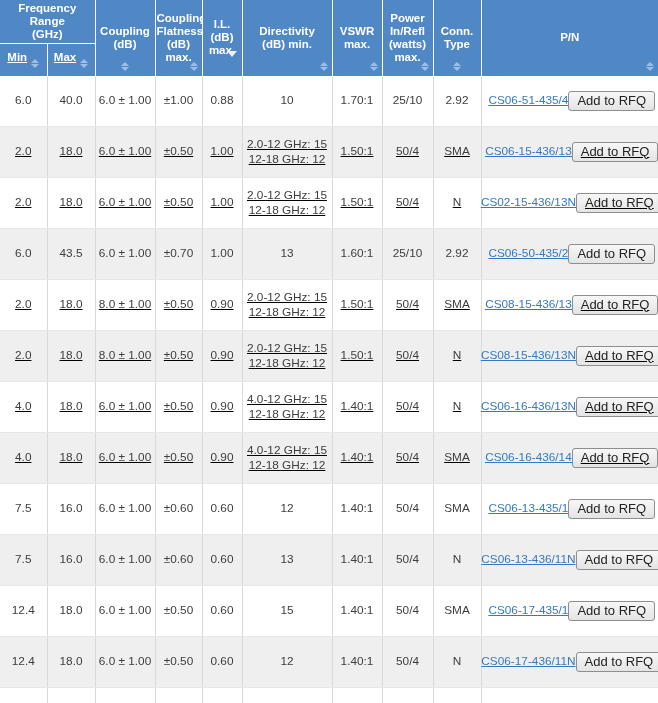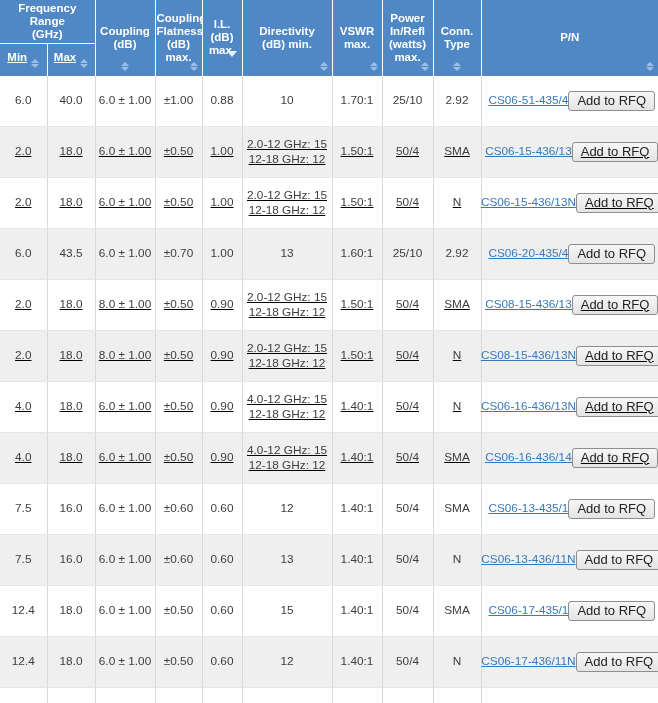--- a/index.html
+++ b/index.html
@@ -201,38 +201,38 @@
     <td>6.0 ± 1.00</td>
     <td>±0.50</td>
     <td>1.00</td>
     <td>2.0-12 GHz: 15
 12-18 GHz: 12</td>
     <td>1.50:1</td>
     <td>50/4</td>
     <td>N</td>
     <td class="pn-cell">
       <div class="pn-wrap">
-        <a class="pn-link" href="#">CS06-15-436/13N</a>
+        <a class="pn-link" href="#">CS02-15-436/13N</a>
         <button class="rfq-btn" type="button">Add to RFQ</button>
       </div>
     </td>
   </tr>
       <tr class="alt">
     <td>6.0</td>
     <td>43.5</td>
     <td>6.0 ± 1.00</td>
     <td>±0.70</td>
     <td>1.00</td>
     <td>13</td>
     <td>1.60:1</td>
     <td>25/10</td>
     <td>2.92</td>
     <td class="pn-cell">
       <div class="pn-wrap">
-        <a class="pn-link" href="#">CS06-20-435/4</a>
+        <a class="pn-link" href="#">CS06-50-435/2</a>
         <button class="rfq-btn" type="button">Add to RFQ</button>
       </div>
     </td>
   </tr>
       <tr class="tall">
     <td>2.0</td>
     <td>18.0</td>
     <td>8.0 ± 1.00</td>
     <td>±0.50</td>
     <td>0.90</td>

